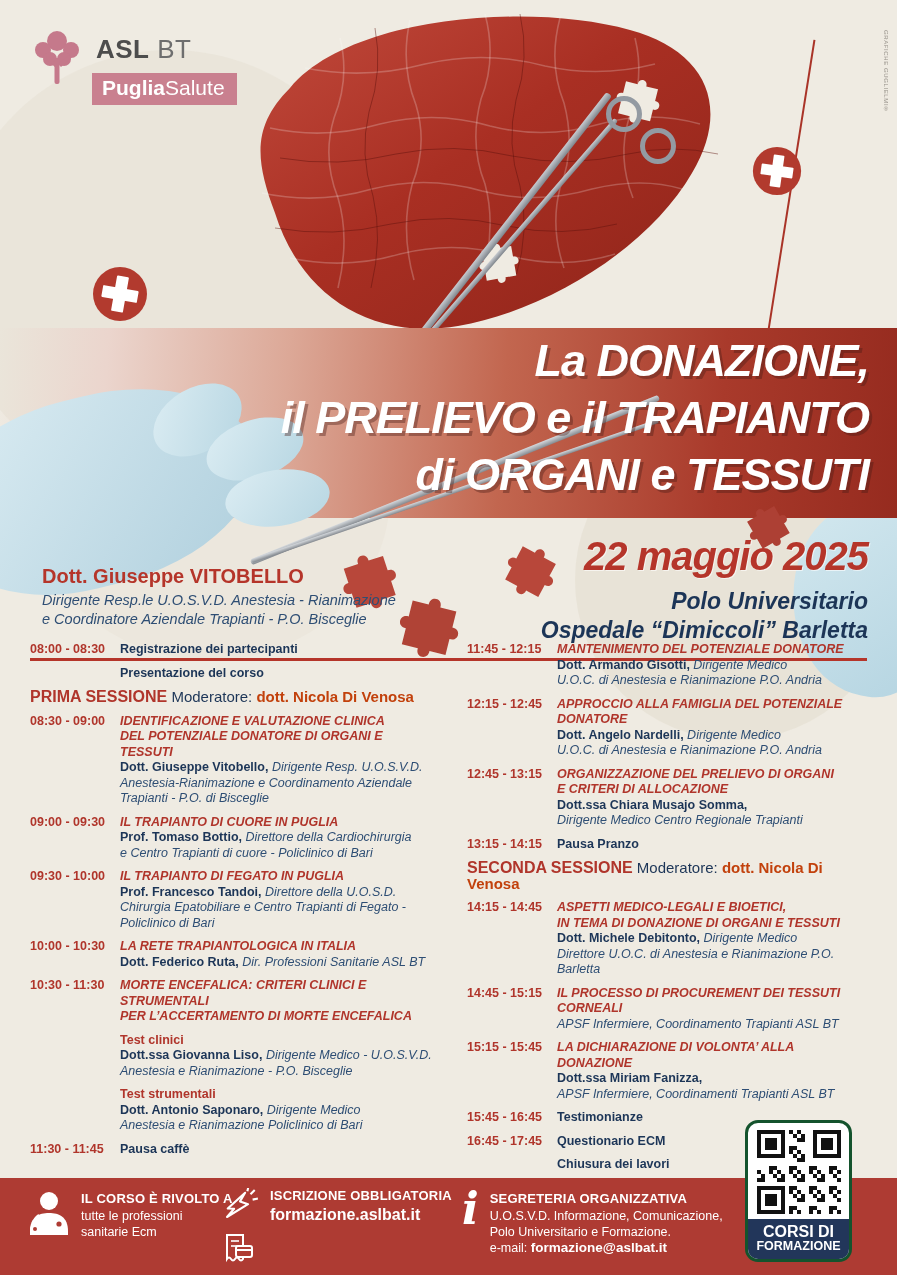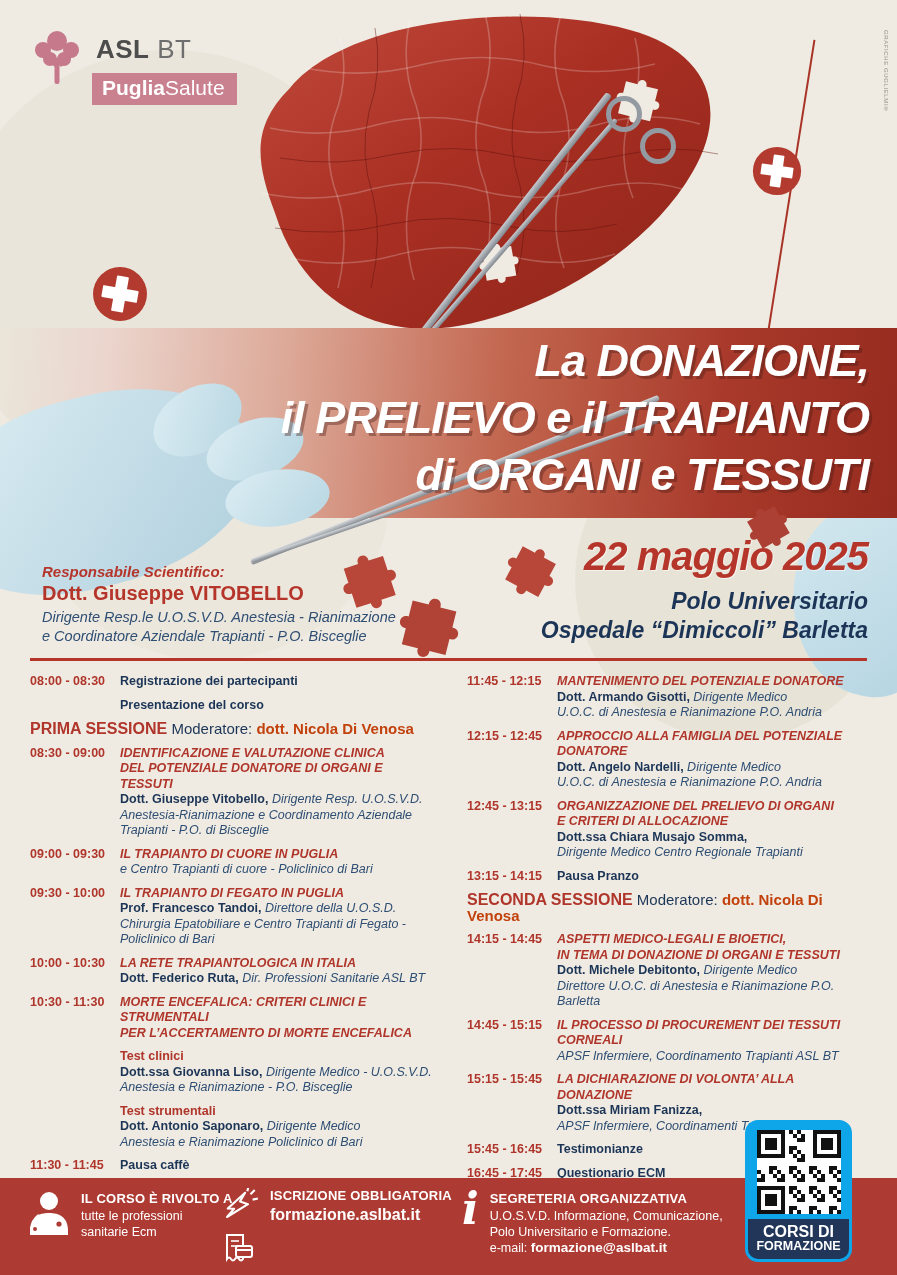--- a/index.html
+++ b/index.html
@@ -68,21 +68,21 @@
   .when .venue{font-size:23px;line-height:29px;font-weight:800;color:#1C3557;margin-top:8px;}
 
   .resp{position:absolute;left:42px;top:563px;z-index:4;}
   .resp .lbl{font-size:15px;font-weight:800;font-style:italic;color:#B5352A;}
   .resp .nm{font-size:20px;font-weight:800;color:#B5352A;margin-top:2px;}
   .resp .rl{font-size:14.5px;font-style:italic;color:#2E4E74;line-height:19px;margin-top:3px;}
 
   .rule{position:absolute;left:30px;right:30px;top:658px;height:2.5px;background:#B5352A;z-index:4;}
 
   
-  .program{position:absolute;left:30px;top:674px;width:840px;display:flex;gap:34px;z-index:4;
+  .program{position:absolute;left:30px;top:642px;width:840px;display:flex;gap:34px;z-index:4;
     font-size:12.5px;line-height:15.5px;}
   .pcol{flex:1;}
   .slot{display:flex;margin-bottom:8px;}
   .time{width:90px;flex-shrink:0;color:#B0352B;font-weight:800;}
   .entries{flex:1;}
   .k-t{color:#B0352B;font-weight:800;font-style:italic;}
   .k-n,.k-b{color:#1C3557;font-weight:800;}
   .k-r{color:#2E4E74;font-style:italic;}
   .k-s{color:#B0352B;font-weight:800;}
   .line.gap{margin-top:8px;}
@@ -100,21 +100,21 @@
   .fg3{left:462px;top:13px;}
   .ft-title{font-size:13px;font-weight:800;letter-spacing:.2px;}
   .ft-body{font-size:12.5px;line-height:16px;margin-top:2px;}
   .ft-site{font-size:16px;font-weight:800;margin-top:3px;}
   .ft-num{color:#F6E3DA;font-weight:800;}
   .info-i{font-family:"DejaVu Serif",serif;font-style:italic;font-weight:bold;font-size:44px;
     line-height:40px;margin-top:-2px;}
   .ft-bold{font-weight:800;margin-top:42px;}
 
   .qr-badge{position:absolute;left:745px;top:1120px;width:101px;z-index:6;border-radius:13px;
-    background:#0ea5e9;border:3px solid #0ea5e9;overflow:hidden;}
+    background:#ffffff;border:3px solid #14532d;overflow:hidden;}
   .qr-badge svg{display:block;margin:7px auto 5px;}
   .qr-label{background:#22365A;color:#fff;text-align:center;padding:4px 2px 6px;font-style:normal;}
   .qr-label .l1{font-size:16px;font-weight:800;line-height:17px;}
   .qr-label .l2{font-size:12.5px;font-weight:800;line-height:13px;}
 </style>
 </head>
 <body>
 
 <div class="poster">
 
@@ -234,21 +234,20 @@
 
   <div class="when">
     <div class="date">22 maggio 2025</div>
     <div class="venue">
       <div>Polo Universitario</div>
       <div>Ospedale “Dimiccoli” Barletta</div>
     </div>
   </div>
 
   <div class="resp">
-    <div class="lbl">Responsabile Scientifico:</div>
     <div class="nm">Dott. Giuseppe VITOBELLO</div>
     <div class="rl">
       <div>Dirigente Resp.le U.O.S.V.D. Anestesia - Rianimazione</div>
       <div>e Coordinatore Aziendale Trapianti - P.O. Bisceglie</div>
     </div>
   </div>
 
   <div class="rule"></div>
 
   <div class="program">
@@ -268,20 +267,21 @@
             <div class="line k-t">DEL POTENZIALE DONATORE DI ORGANI E TESSUTI</div>
             <div class="line"><span class="k-n">Dott. Giuseppe Vitobello, </span><span class="k-r">Dirigente Resp. U.O.S.V.D.</span></div>
             <div class="line k-r">Anestesia-Rianimazione e Coordinamento Aziendale</div>
             <div class="line k-r">Trapianti - P.O. di Bisceglie</div>
           </div>
         </div>
         <div class="slot">
           <div class="time">09:00 - 09:30</div>
           <div class="entries">
             <div class="line k-t">IL TRAPIANTO DI CUORE IN PUGLIA</div>
+            <div class="line"><span class="k-n">Prof. Tomaso Bottio, </span><span class="k-r">Direttore della Cardiochirurgia</span></div>
             <div class="line k-r">e Centro Trapianti di cuore - Policlinico di Bari</div>
           </div>
         </div>
         <div class="slot">
           <div class="time">09:30 - 10:00</div>
           <div class="entries">
             <div class="line k-t">IL TRAPIANTO DI FEGATO IN PUGLIA</div>
             <div class="line"><span class="k-n">Prof. Francesco Tandoi, </span><span class="k-r">Direttore della U.O.S.D.</span></div>
             <div class="line k-r">Chirurgia Epatobiliare e Centro Trapianti di Fegato -</div>
             <div class="line k-r">Policlinico di Bari</div>

